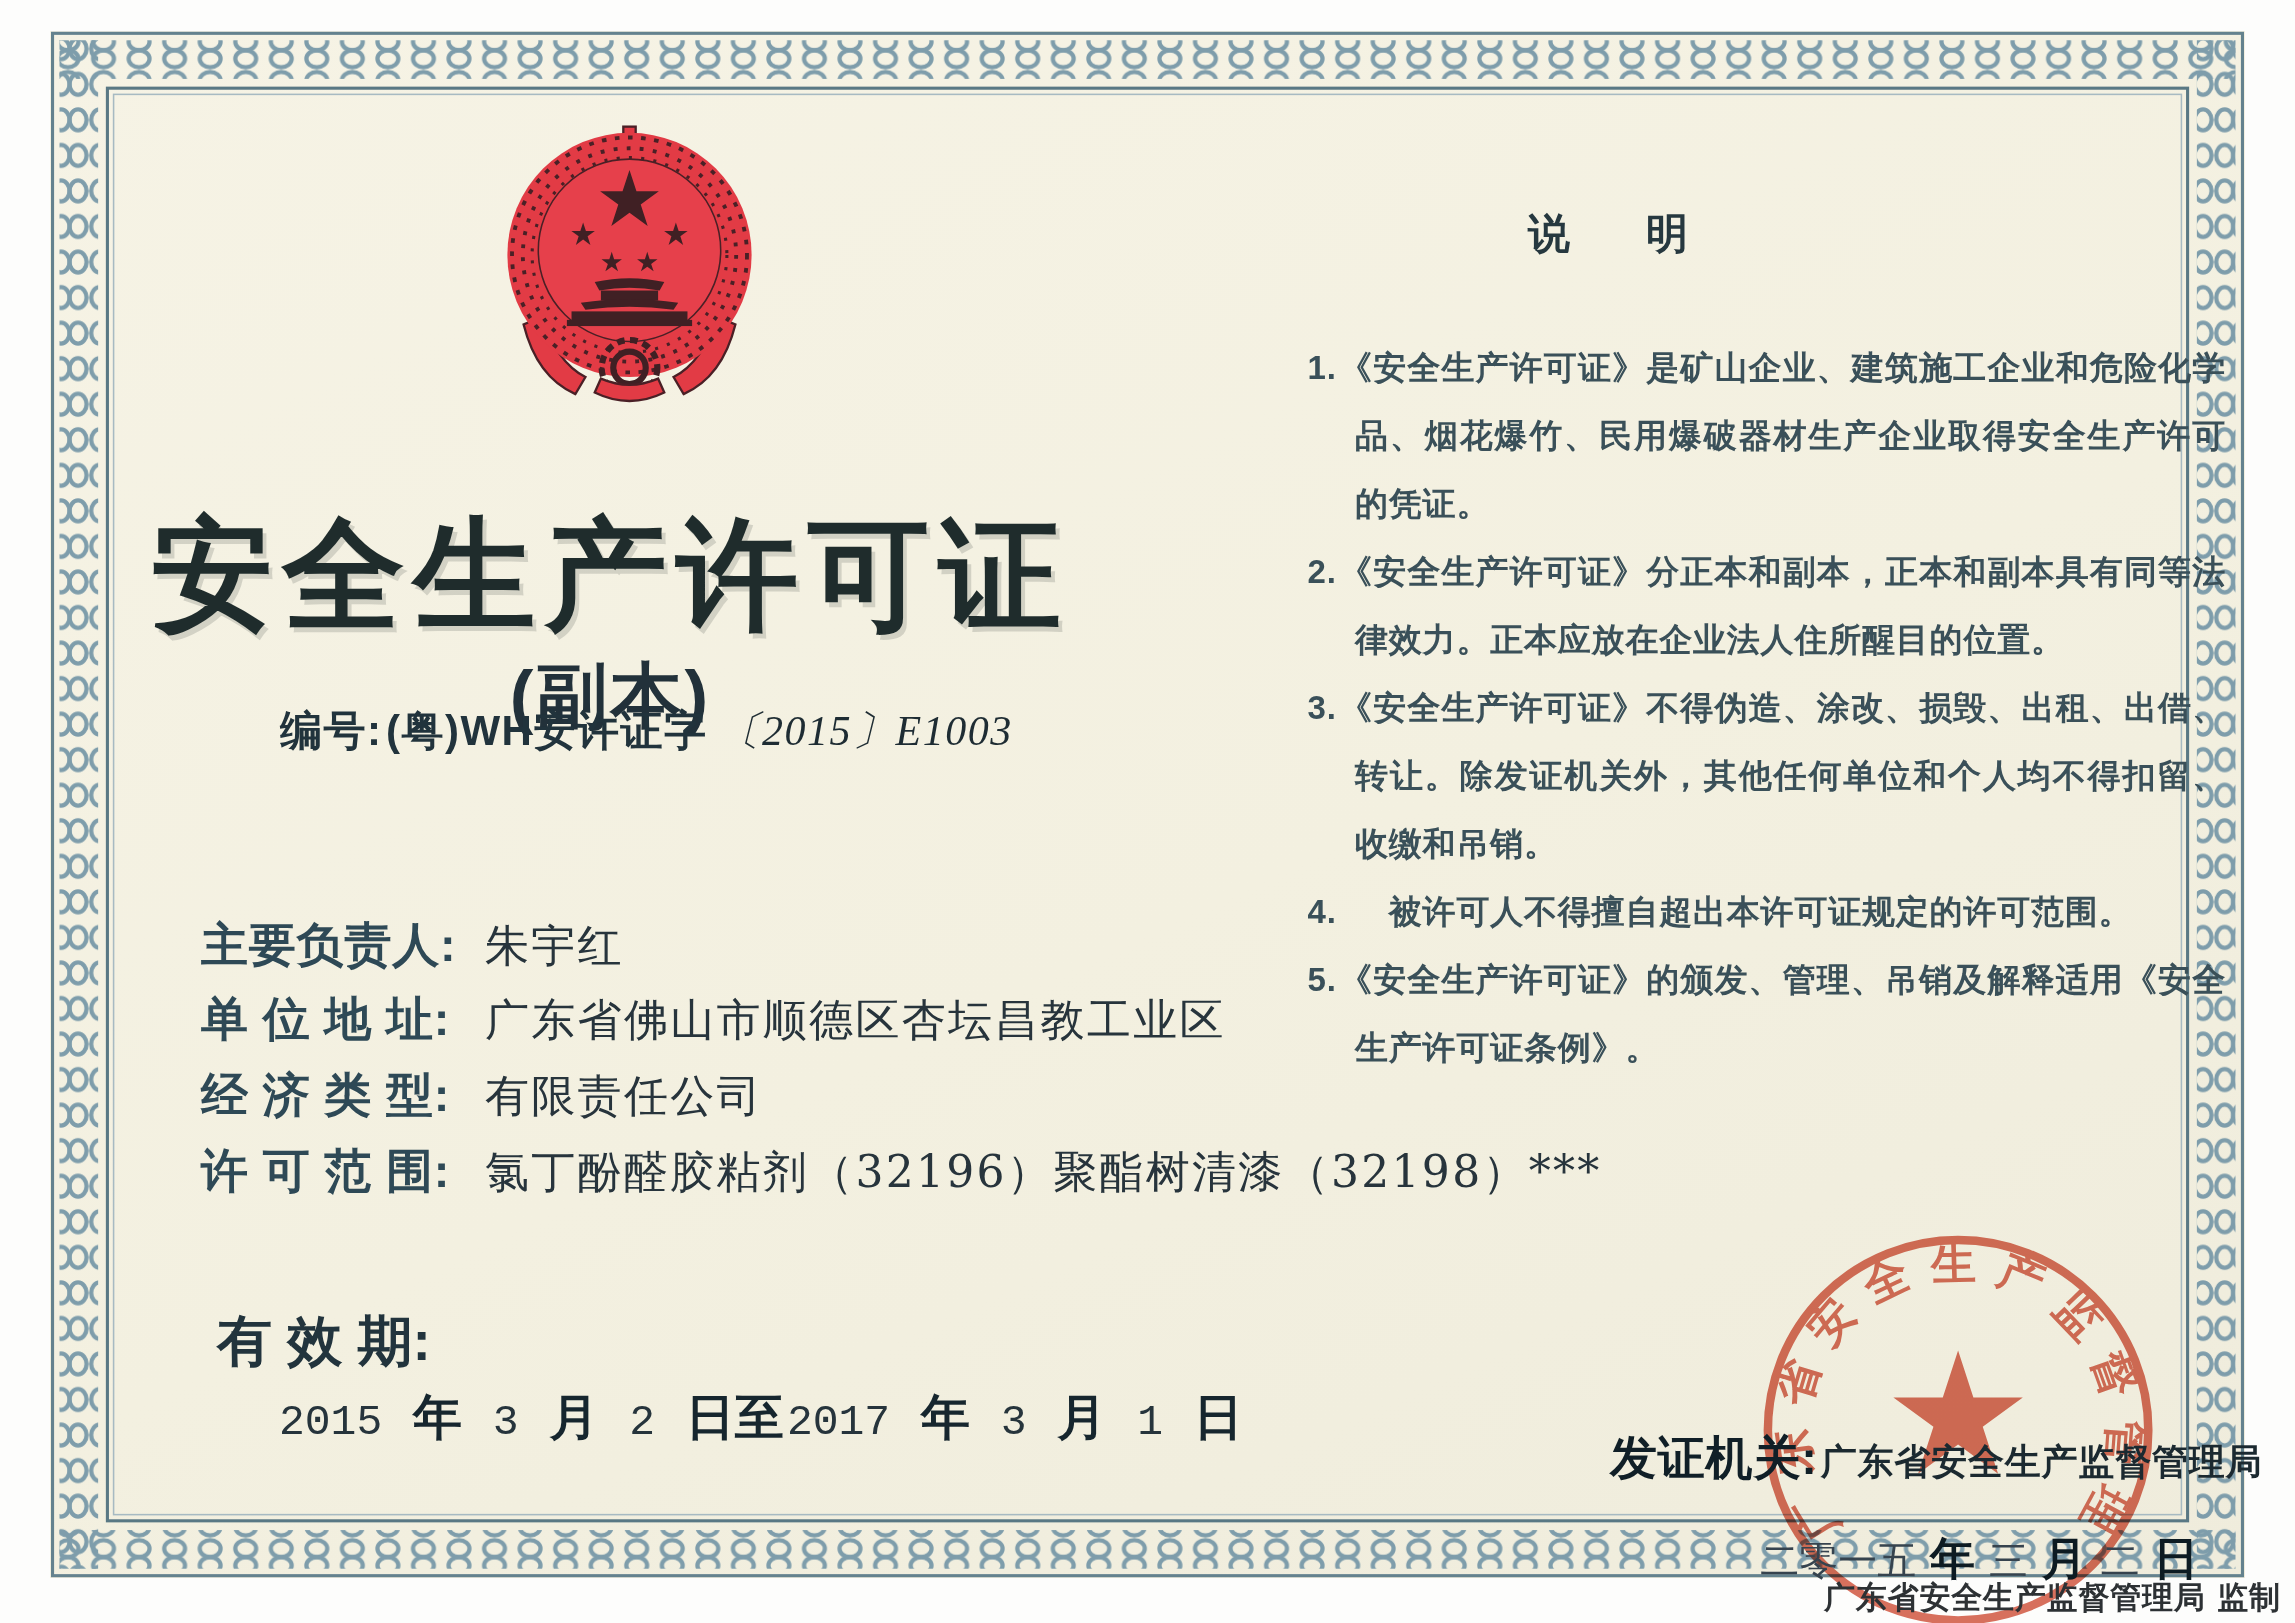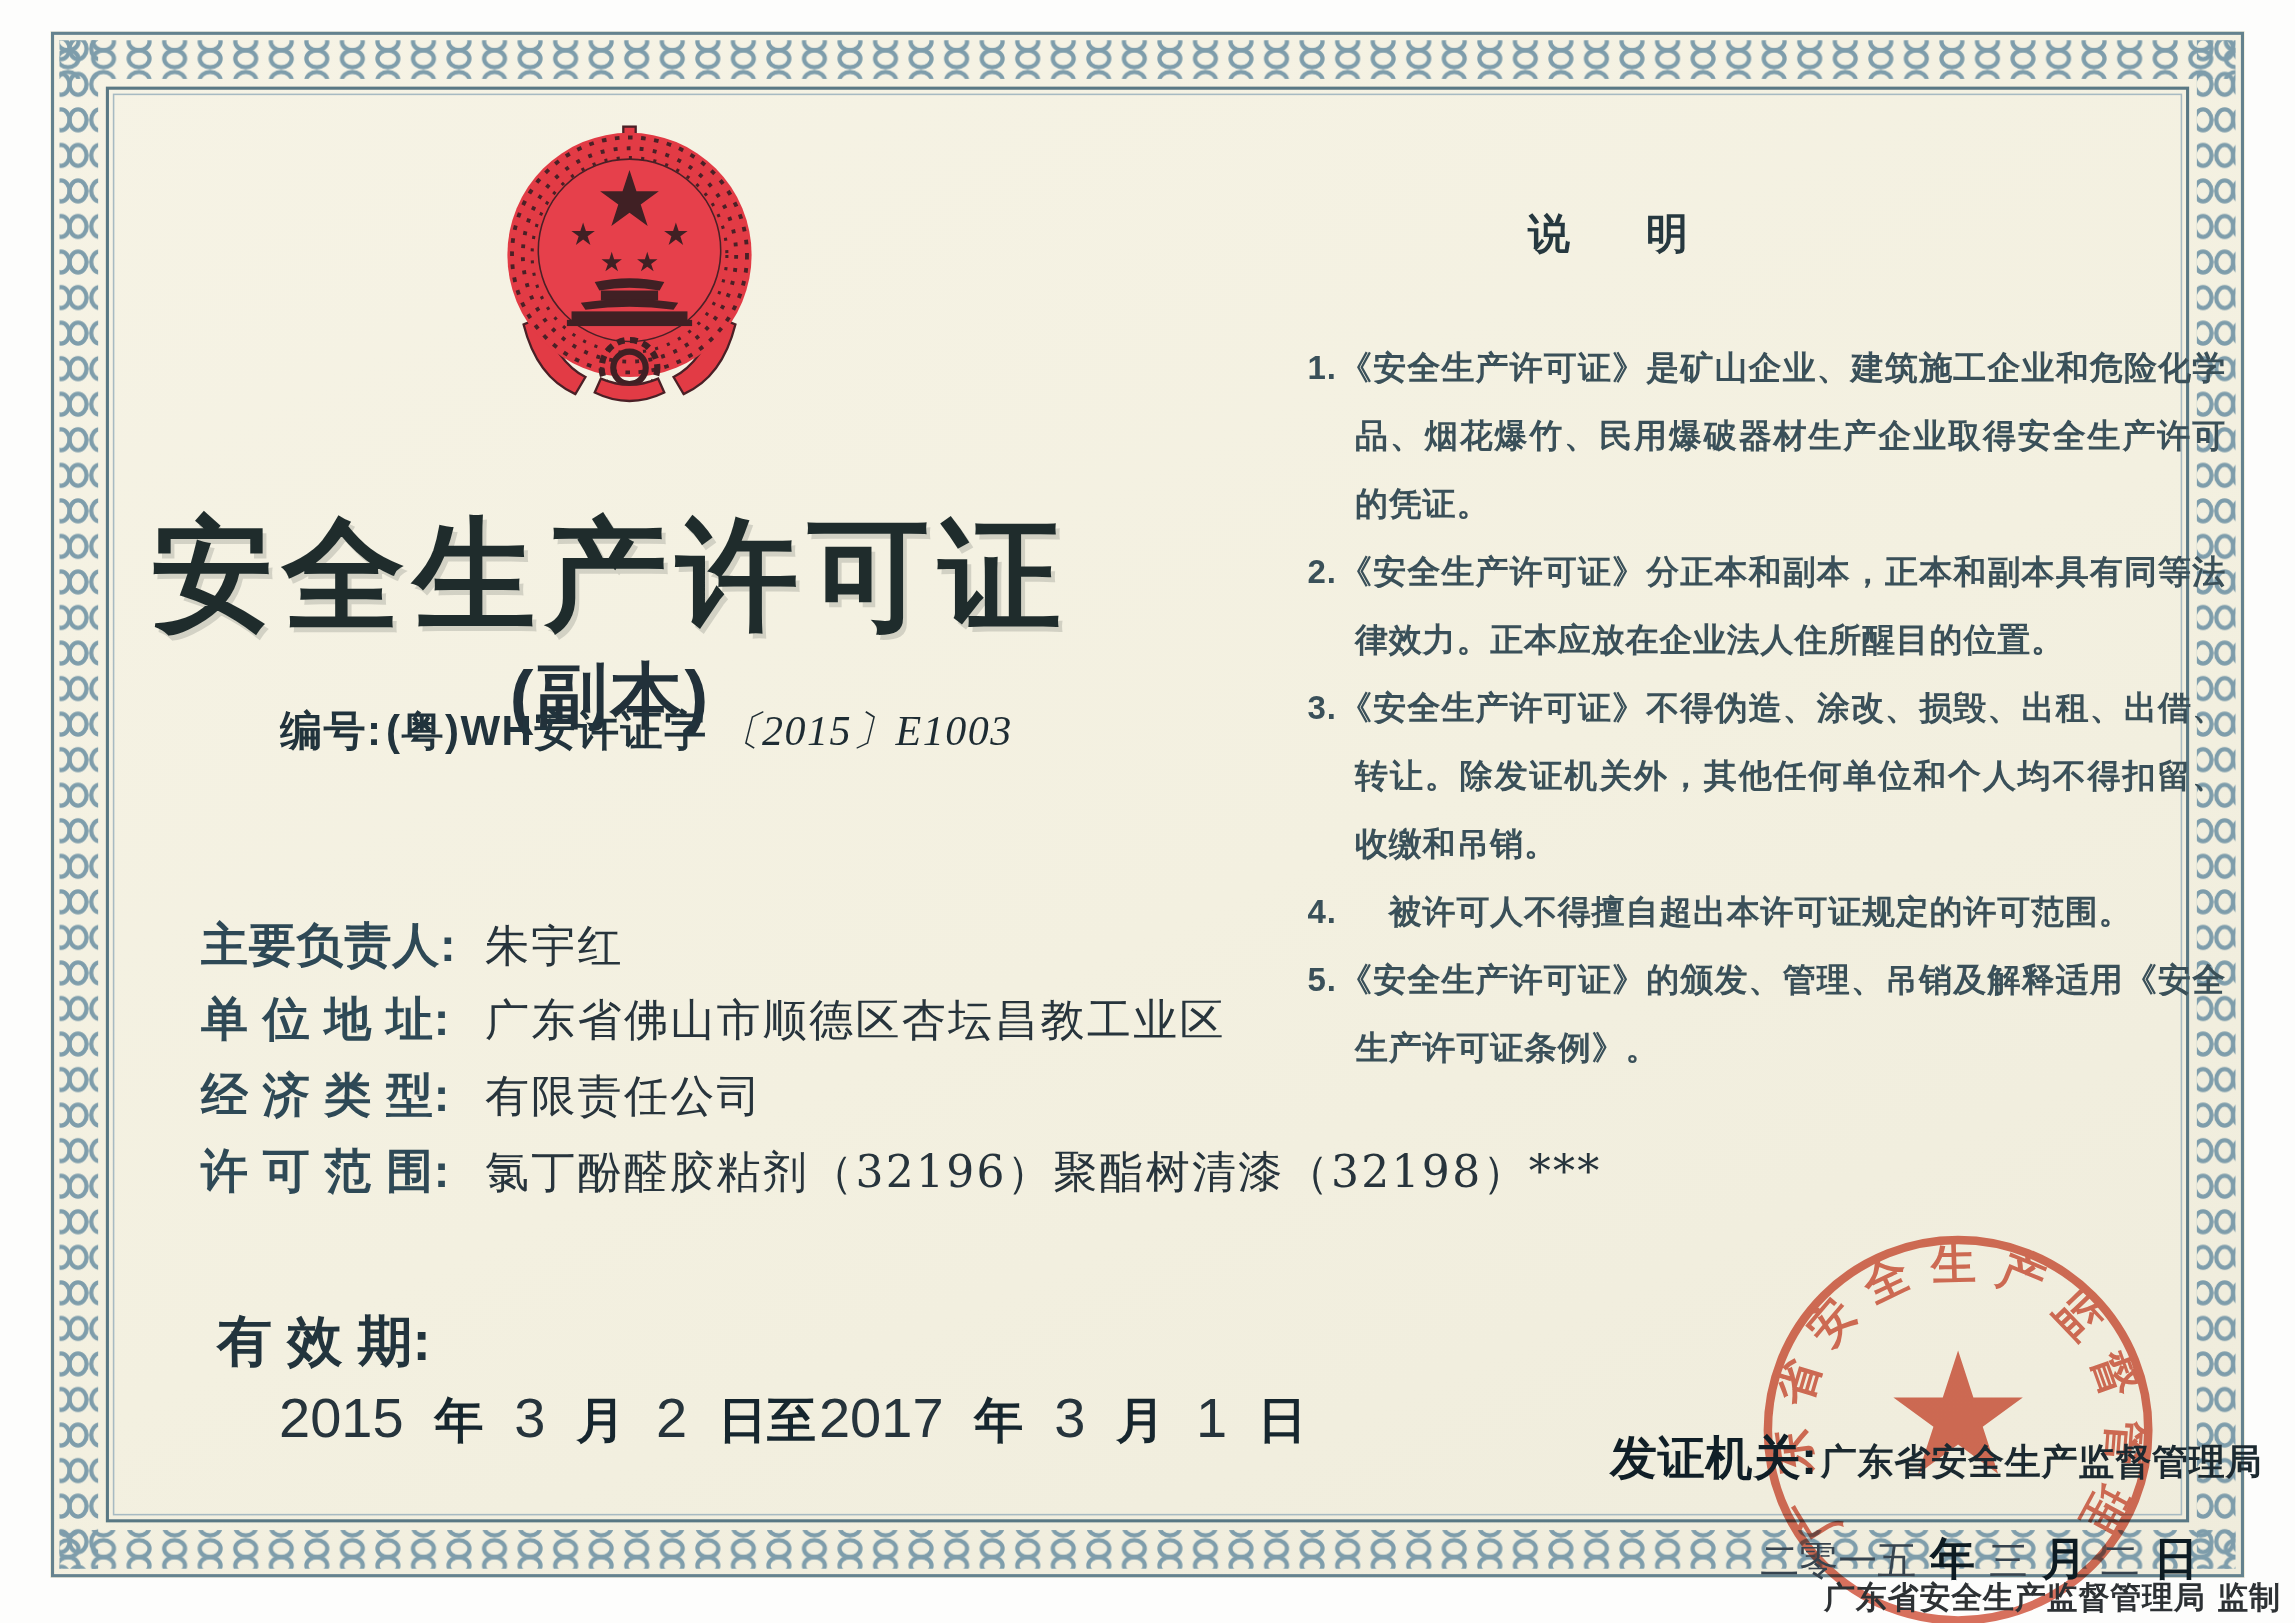--- a/index.html
+++ b/index.html
@@ -21,21 +21,21 @@
   .license-line .serial{font-family:"Liberation Serif",serif;font-size:42px;color:#1e2c33;letter-spacing:1.5px;margin-left:7.7px;font-style:italic;}
 
   .field-row{position:absolute;left:151px;display:flex;align-items:baseline;z-index:2;white-space:nowrap;}
   .field-row .f-label{flex:0 0 284px;font-weight:bold;font-size:47px;color:#2e4956;letter-spacing:0.8px;}
   .field-row .f-value{font-family:"DejaVu Serif",serif;font-size:44px;color:#27343c;letter-spacing:2.3px;}
   .row-0{top:804px;} .row-1{top:883px;} .row-2{top:957px;} .row-3{top:1033px;} .row-4{top:1109px;}
 
   .validity-label{position:absolute;left:167px;top:1274px;z-index:2;
     font-weight:bold;font-size:55px;color:#22343d;}
   .validity-date{position:absolute;left:209px;top:1354px;z-index:2;display:flex;align-items:baseline;white-space:nowrap;}
-  .validity-date .num{font-family:Liberation Sans, sans-serif;font-size:56px;color:#26343c;margin:0 20px;}
+  .validity-date .num{font-family:Liberation Mono, monospace;font-size:43px;color:#26343c;margin:0 20px;}
   .validity-date .unit{font-family:"Liberation Sans",sans-serif;font-weight:bold;font-size:49px;color:#16262e;margin:0 10.8px;}
   .validity-date .unit.join{margin-right:0;}
   .validity-date .num.join{margin-left:3.1px;}
 
   .notes-title{position:absolute;left:1478px;top:175px;z-index:2;
     font-weight:bold;font-size:42px;letter-spacing:17px;color:#26383f;white-space:nowrap;}
   .notes-list{position:absolute;left:1256px;top:303px;width:920px;z-index:2;}
   .note-item{position:relative;padding-left:49px;font-family:"Liberation Sans",sans-serif;font-weight:bold;
     font-size:33px;line-height:68px;color:#3a5059;text-align:justify;word-break:break-all;letter-spacing:0.8px;}
   .note-item .num{position:absolute;left:1.5px;top:0;}

